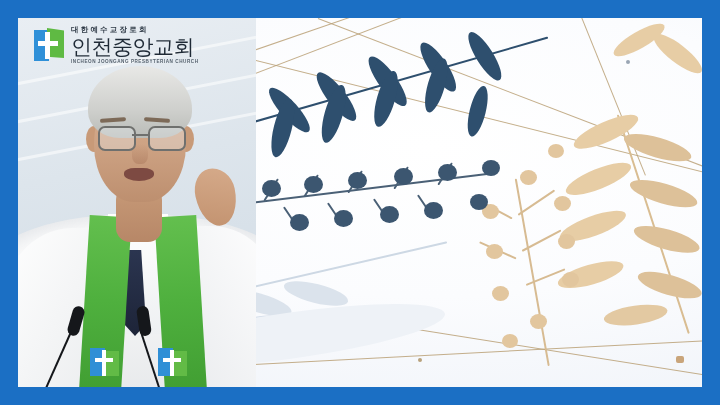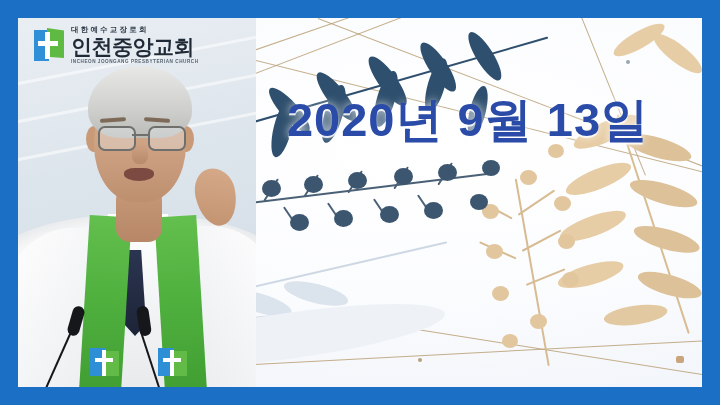--- a/index.html
+++ b/index.html
@@ -151,21 +151,21 @@
   .lm-blue{position:absolute;left:0;top:2px;width:15px;height:31px;background:#2f90d8;}
   .lm-green{position:absolute;left:13px;top:0px;width:17px;height:30px;background:#5fba43;
             clip-path:polygon(0 0,100% 8%,100% 100%,0 96%);}
   .lm-cross-v{position:absolute;left:11px;top:4px;width:4.5px;height:27px;background:#fff;}
   .lm-cross-h{position:absolute;left:3.5px;top:13px;width:20px;height:4.5px;background:#fff;}
   .logo-text{display:flex;flex-direction:column;line-height:1;}
   .logo-small{
     font-size:7.5px;letter-spacing:2.2px;color:#2f3a46;font-weight:700;margin-bottom:2px;
   }
   .logo-main{
-    font-size:21px;font-weight:700;color:#1f2a36;letter-spacing:-0.5px;
+    font-size:21px;font-weight:400;color:#1f2a36;letter-spacing:-0.5px;
   }
   .logo-eng{
     font-size:4.6px;letter-spacing:0.55px;color:#55616d;font-weight:700;margin-top:3px;
   }
 
   
   .title-block{
     position:absolute;left:216px;top:78px;width:468px;z-index:35;
     text-align:center;
   }
@@ -353,17 +353,16 @@
         <div class="lm-cross-h"></div>
       </div>
       <div class="logo-text">
         <div class="logo-small">대한예수교장로회</div>
         <div class="logo-main">인천중앙교회</div>
         <div class="logo-eng">INCHEON JOONGANG PRESBYTERIAN CHURCH</div>
       </div>
     </div>
 
     <div class="title-block">
-      <div class="t-date">2020년 9월 13일</div>
     </div>
 
   </div>
 </div>
 
 </body></html>

